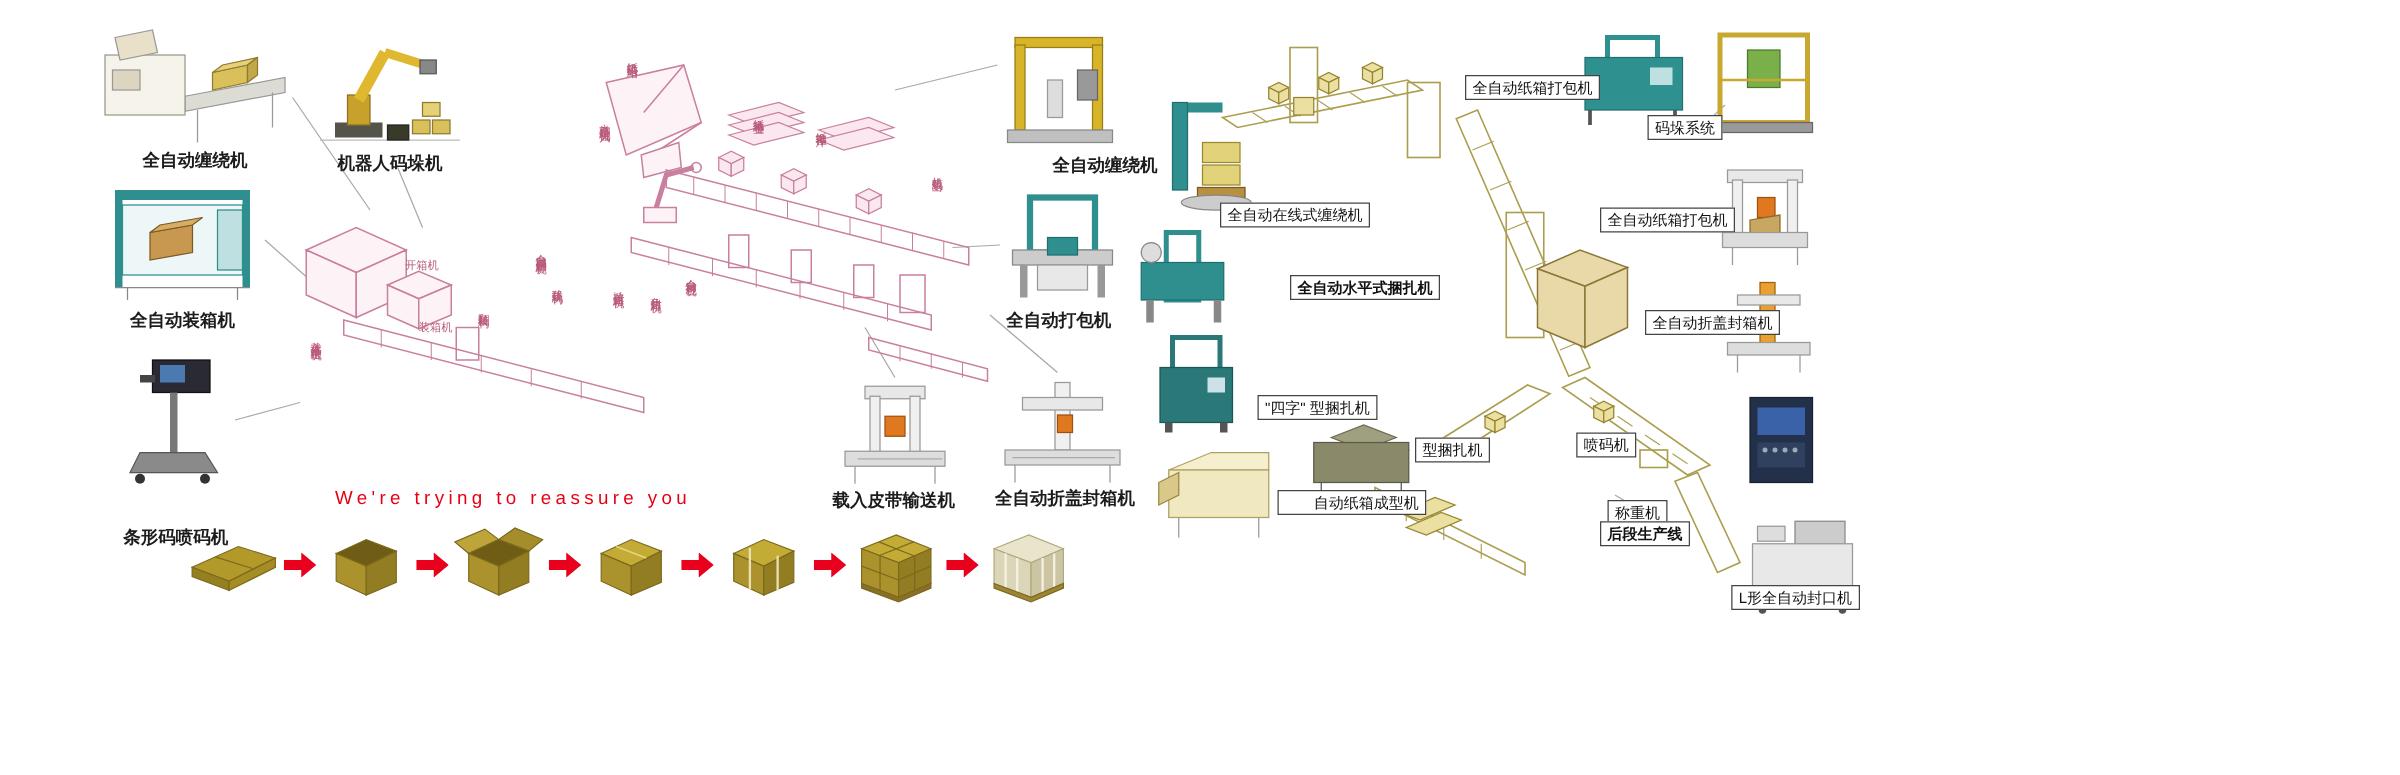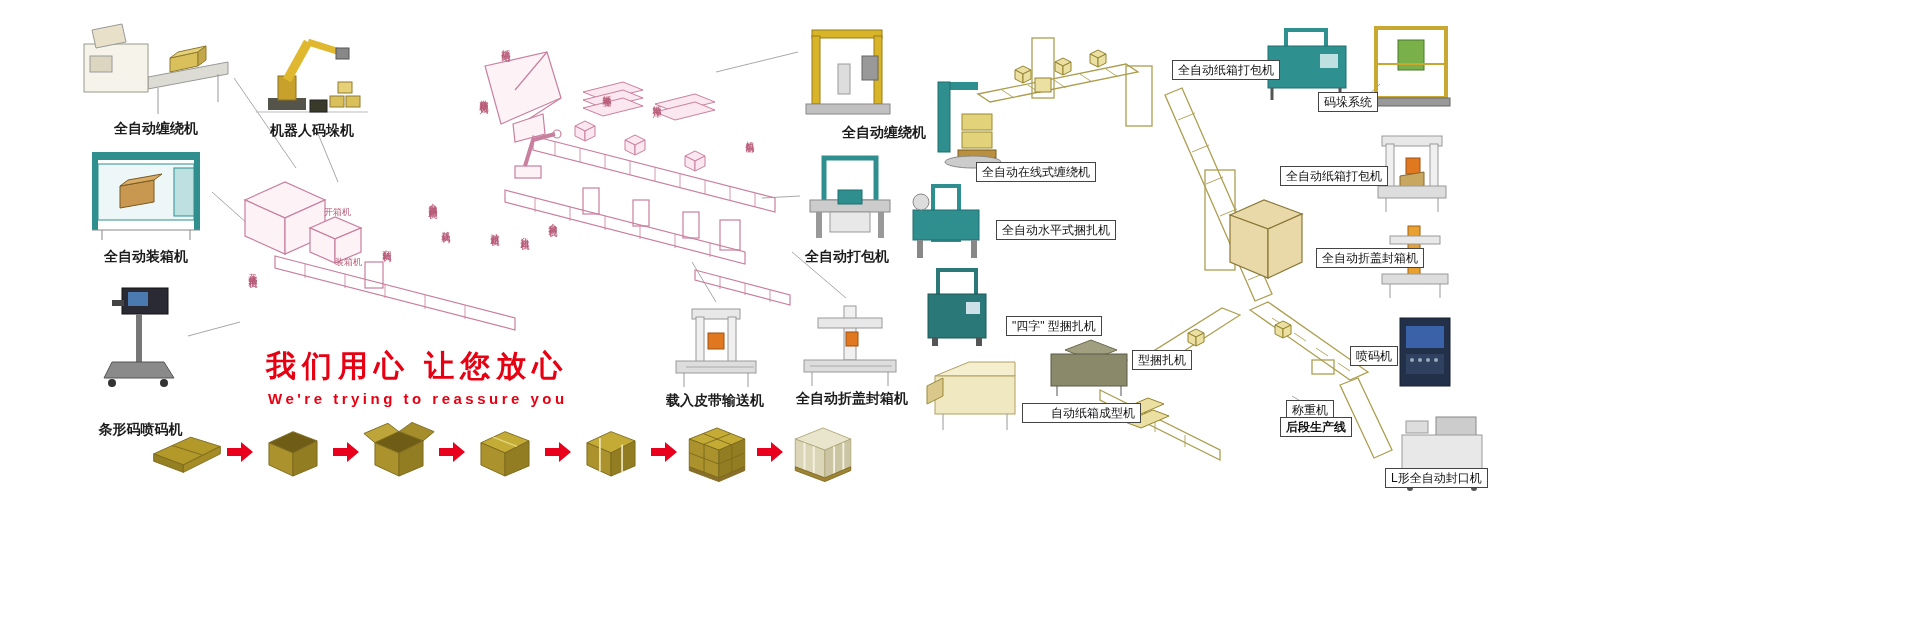--- a/index.html
+++ b/index.html
@@ -16,21 +16,21 @@
 
   .blabel { position:absolute; font-size:12px; color:#111; background:#fff; border:1px solid #444;
             padding:1px 5px; white-space:nowrap; line-height:1.35; }
 
   .vlabel { position:absolute; writing-mode:vertical-rl; text-orientation:upright;
             font-size:9px; color:#b85a78; line-height:1.1; letter-spacing:1px; white-space:nowrap; }
   .hlabel { position:absolute; font-size:9px; color:#b85a78; white-space:nowrap;margin-left:32px; }
 
   .slogan-cn { position:absolute; left:266px; top:346px; font-size:30px; font-weight:700;
                color:#e60012; letter-spacing:6px; white-space:nowrap; }
-  .slogan-en { position:absolute; left:268px; top:390px; font-size:15px; font-weight:700;
+  .slogan-en { position:absolute; left:268px; top:390px; font-size:15px; font-weight:400;
                color:#e60012; letter-spacing:3.5px; white-space:nowrap; }
 
   .flow { position:absolute; left:150px; top:416px; display:flex; align-items:center; gap:3px; }
   .flow svg.stage { width:74px; height:72px; display:block; }
   .flow svg.arrow { width:26px; height:20px; display:block; }
 
   .iso-left  { position:absolute; left:215px; top:40px;  width:590px; height:310px; }
   .iso-right { position:absolute; left:920px; top:30px;  width:480px; height:470px; }
 
   
@@ -263,21 +263,20 @@
   <span class="hlabel" style="left:303px; top:256px;">装箱机</span>
   <span class="vlabel" style="left:381px; top:243px;">翻转机构</span>
   <span class="vlabel" style="left:440px; top:224px;">移载机构</span>
   <span class="vlabel" style="left:427px; top:196px;">全自动条码贴标机</span>
   <span class="vlabel" style="left:489px; top:226px;">掀盖封箱机</span>
   <span class="vlabel" style="left:519px; top:230px;">角边封箱机</span>
   <span class="vlabel" style="left:547px; top:216px;">全自动打包机</span>
   <span class="vlabel" style="left:247px; top:266px;">载入皮带输送机</span>
   <span class="vlabel" style="left:744px; top:134px;">机箱载出</span>
 
-  <div class="slogan-cn">我们用心 让您放心</div>
   <div class="slogan-en">We're trying to reassure you</div>
 
   <div class="flow">
     <svg class="stage" viewBox="0 0 80 72">
       <polygon points="4,38 44,20 76,30 36,50" fill="#b2992a" stroke="#7c691c"></polygon>
       <polygon points="4,38 36,50 36,58 4,46" fill="#948020" stroke="#7c691c"></polygon>
       <polygon points="36,50 76,30 76,38 36,58" fill="#a58c24" stroke="#7c691c"></polygon>
       <line x1="24" y1="29" x2="56" y2="39" stroke="#7c691c"></line>
     </svg>
     <svg class="arrow" viewBox="0 0 26 20">
@@ -537,22 +536,22 @@
       <line x1="12" y1="50" x2="12" y2="60" stroke="#555"></line>
         <line x1="76" y1="50" x2="76" y2="60" stroke="#555"></line>
     </svg>
   </figure>
 
   <div class="blabel" style="left:1172px; top:60px;">全自动纸箱打包机</div>
   <div class="blabel" style="left:1318px; top:92px;">码垛系统</div>
   <div class="blabel" style="left:1280px; top:166px;">全自动纸箱打包机</div>
   <div class="blabel" style="left:1316px; top:248px;">全自动折盖封箱机</div>
   <div class="blabel" style="left:976px;  top:162px;">全自动在线式缠绕机</div>
-  <div class="blabel" style="left:996px;  top:220px;">全自动水平式捆扎机</div>
+  <div class="blabel" style="left:1032px;  top:220px;font-weight:bold;">全自动水平式捆扎机</div>
   <div class="blabel" style="left:1006px; top:316px;">"四字" 型捆扎机</div>
-  <div class="blabel" style="left:1350px; top:346px;text-align:right;">喷码机</div>
+  <div class="blabel" style="left:1261px; top:346px;text-align:right;">喷码机</div>
   <div class="blabel" style="left:1132px; top:350px;">型捆扎机</div>
-  <div class="blabel" style="left:1022px; top:403px;padding-left:28px;">自动纸箱成型机</div>
+  <div class="blabel" style="left:1022px; top:392px;padding-left:28px;">自动纸箱成型机</div>
   <div class="blabel" style="left:1286px; top:400px;text-align:right;">称重机</div>
   <div class="blabel" style="left:1280px; top:417px;font-weight:bold;">后段生产线</div>
   <div class="blabel" style="left:1385px; top:468px;">L形全自动封口机</div>
 
 </div>
 
 </body></html>

